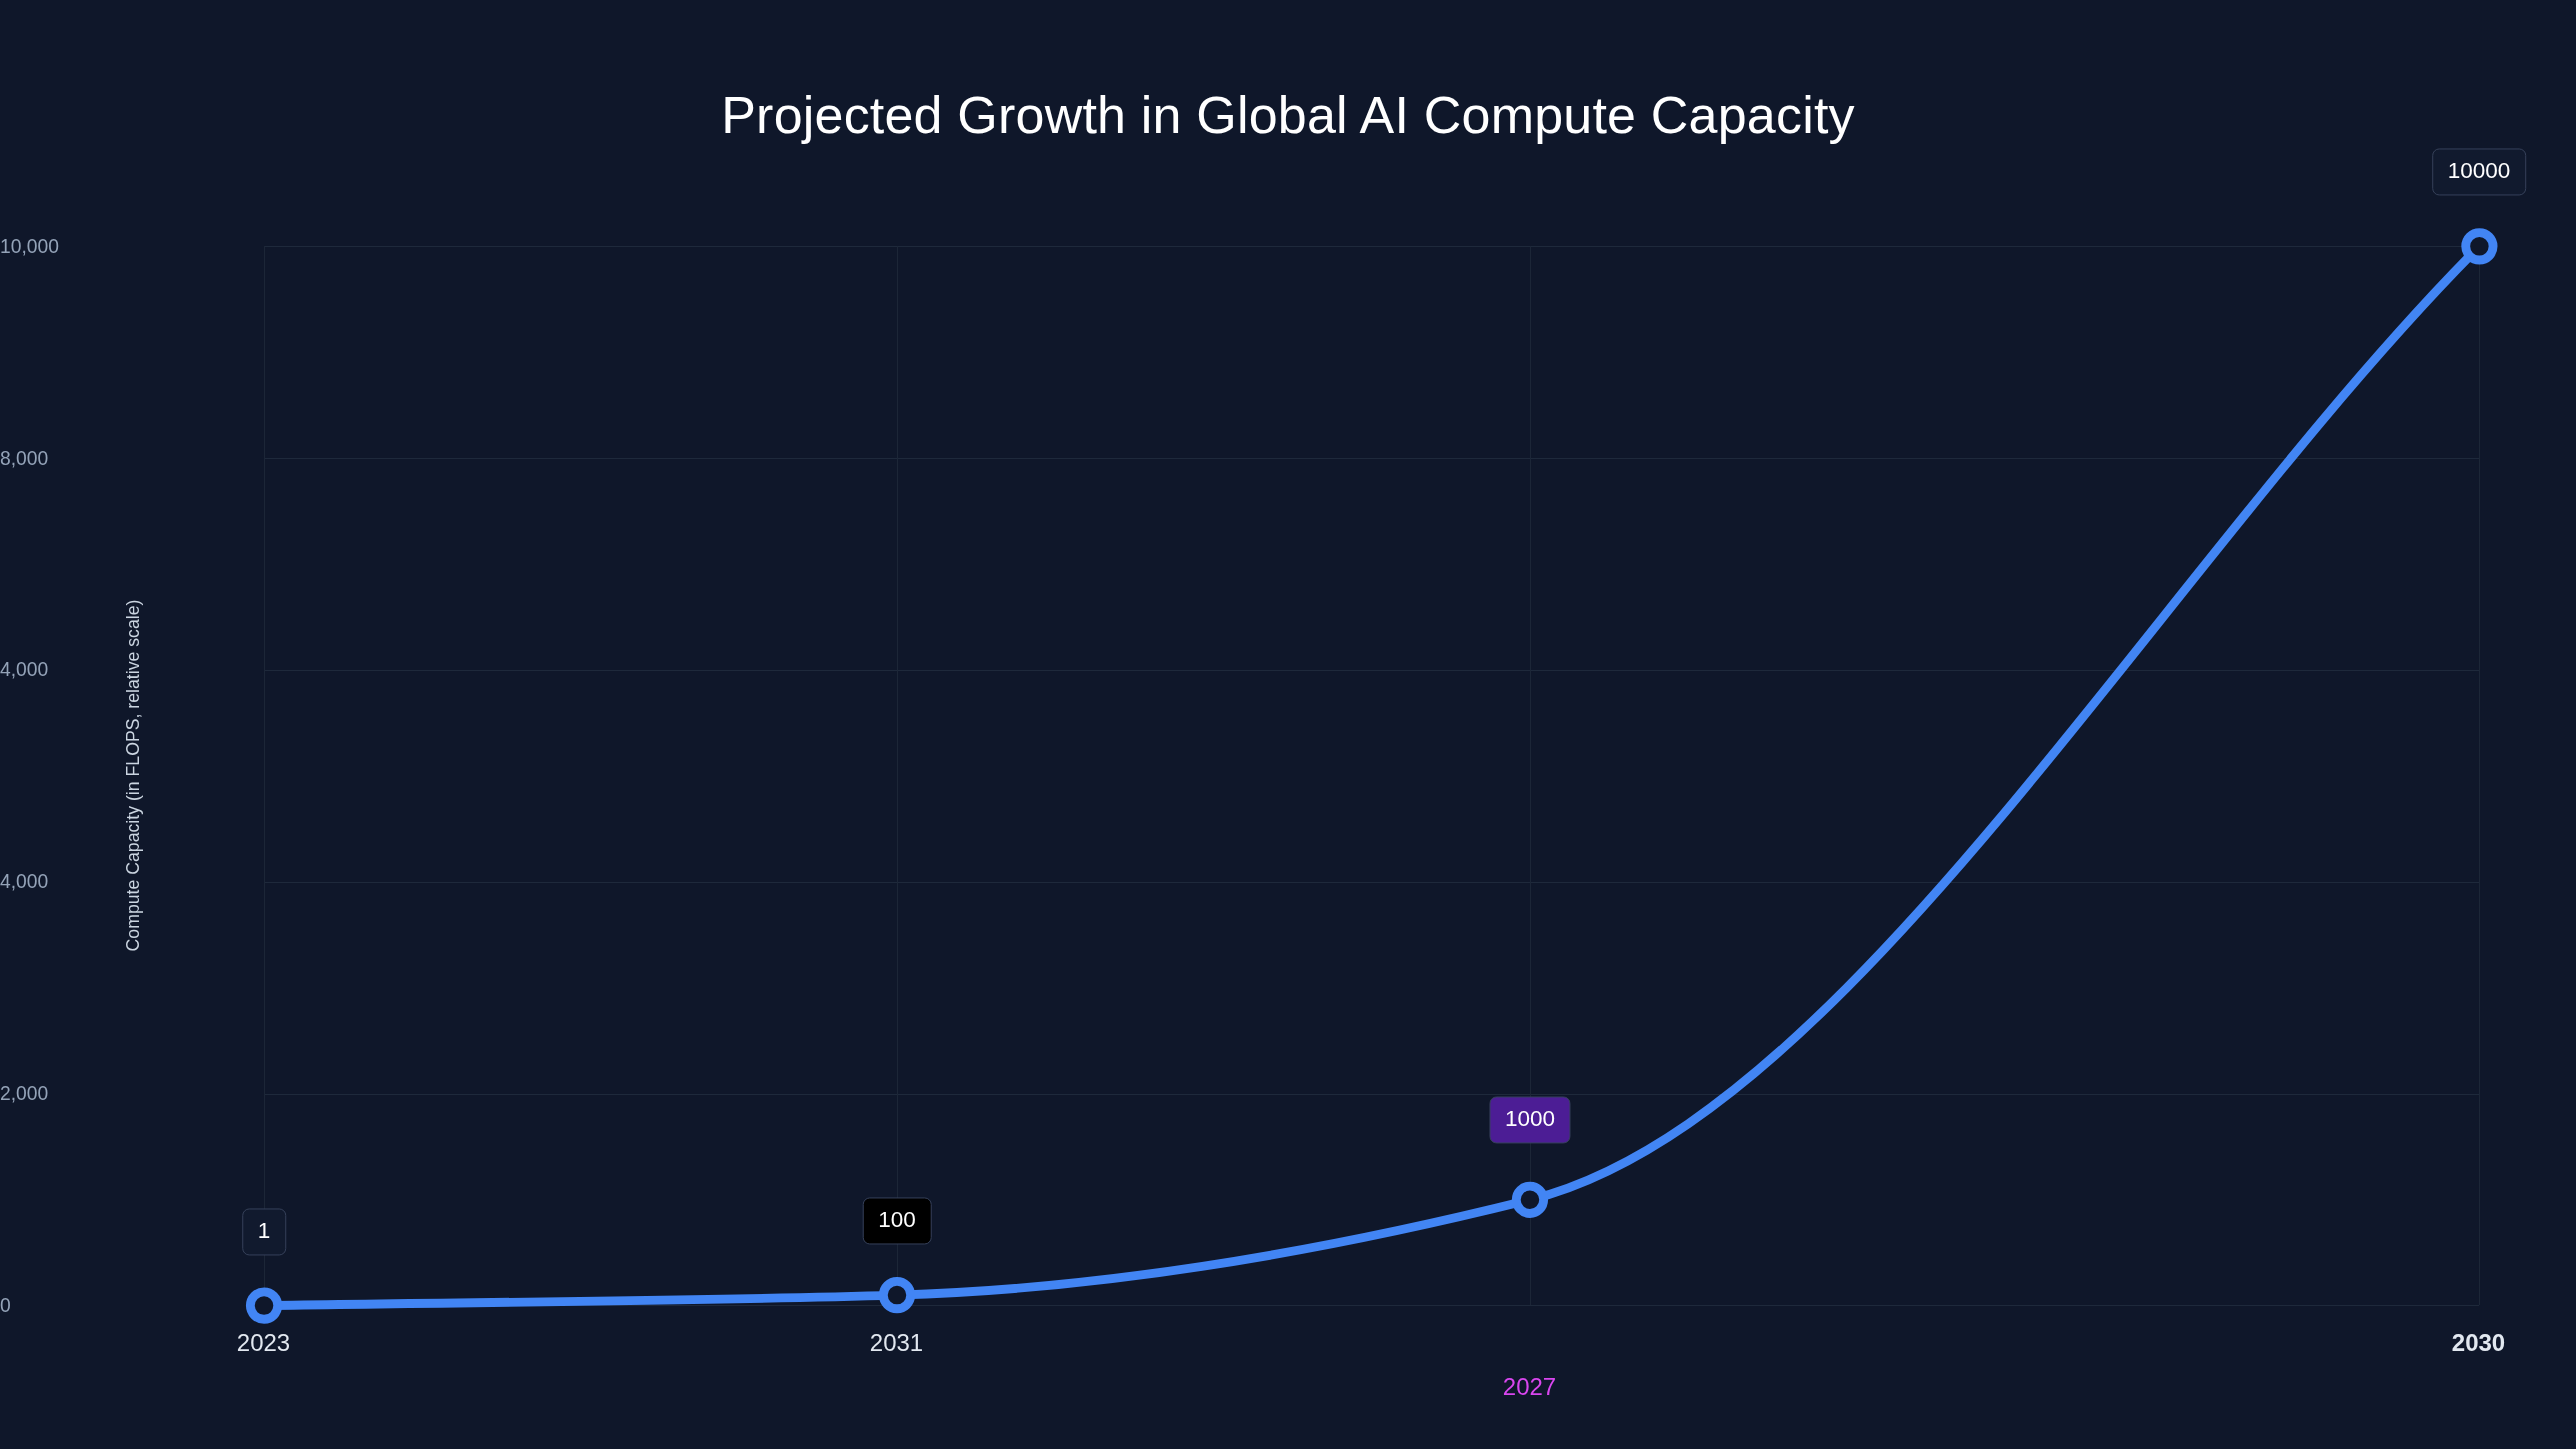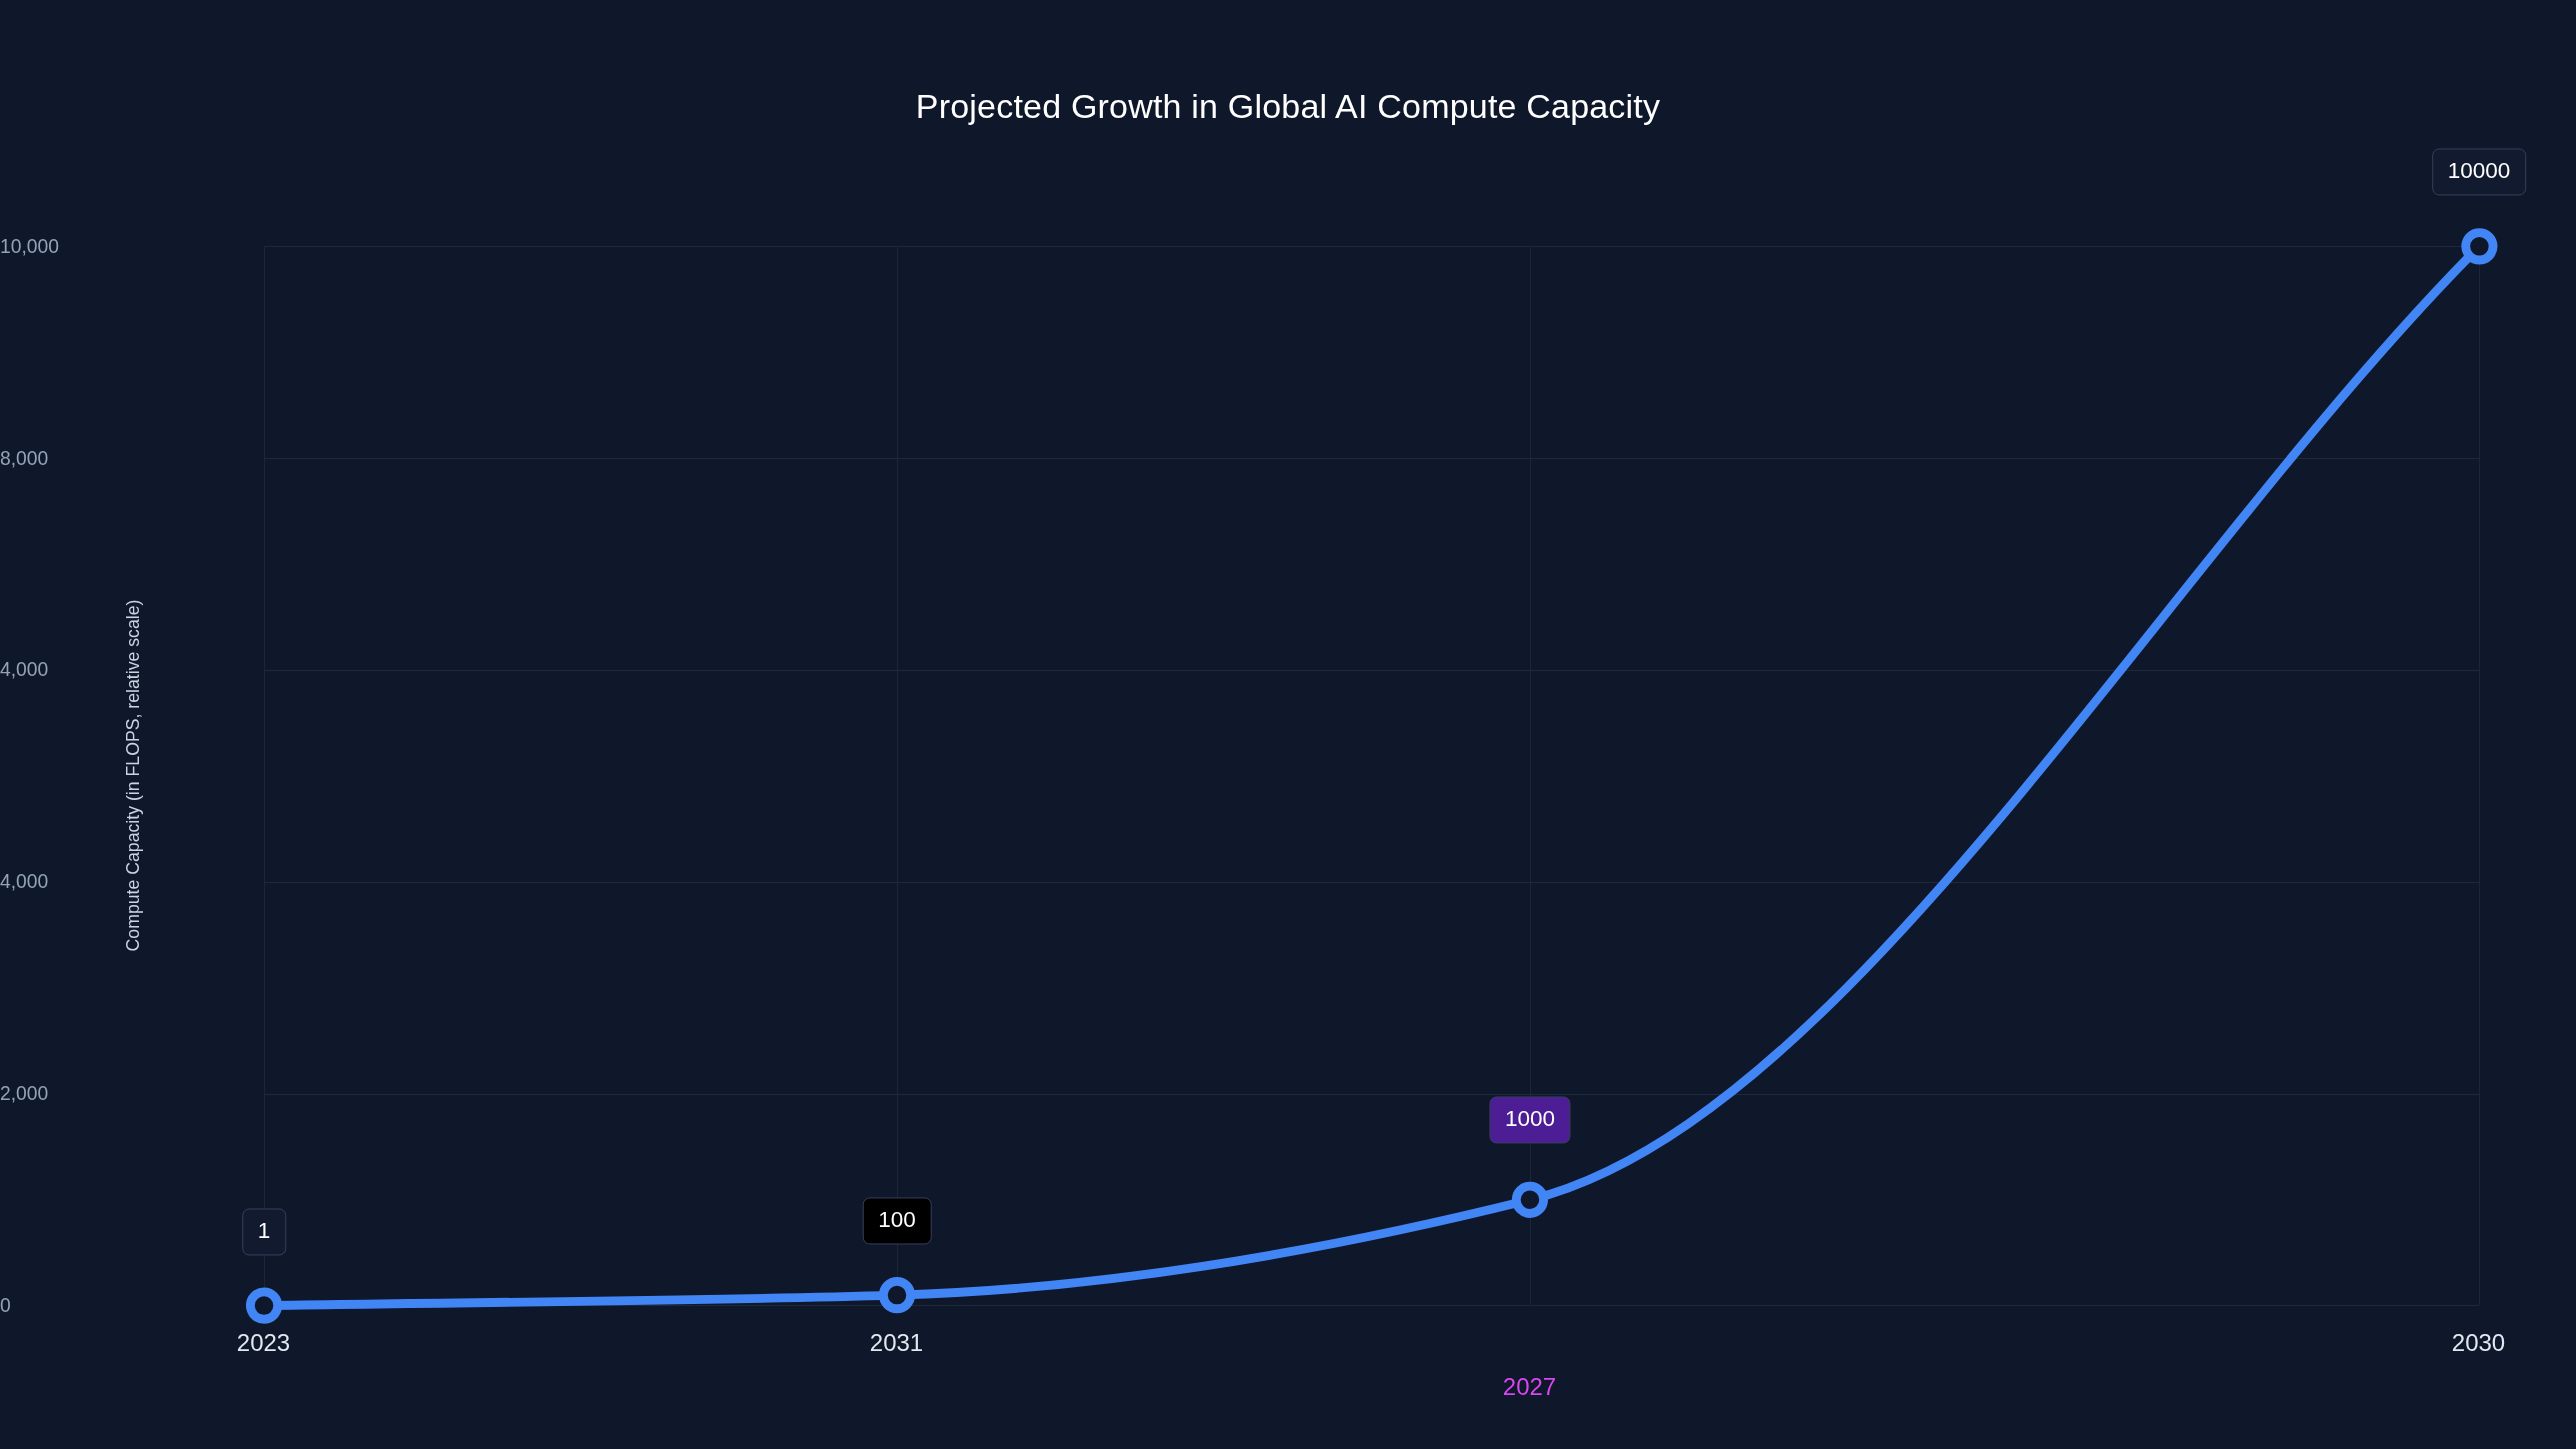--- a/index.html
+++ b/index.html
@@ -24,21 +24,21 @@
   }
 
   
   #chart-title {
     position: absolute;
     left: 0;
     top: 89px;
     width: 2576px;
     text-align: center;
     color: #ffffff;
-    font-size: 34px;
+    font-size: 52px;
     font-weight: 400;
     letter-spacing: 0.2px;
     line-height: 1;
     white-space: nowrap;
   }
 
   
   #y-axis-title {
     position: absolute;
     left: 121px;
@@ -159,21 +159,21 @@
       <div class="ytick-wrap" style="top: 1084px; color: rgb(148, 163, 184);">2,000</div>
       <div class="ytick-wrap" style="top: 872px; color: rgb(148, 163, 184);">4,000</div>
       <div class="ytick-wrap" style="top: 660px; color: rgb(148, 163, 184);">4,000</div>
       <div class="ytick-wrap" style="top: 449px; color: rgb(148, 163, 184);">8,000</div>
       <div class="ytick-wrap" style="top: 237px; color: rgb(148, 163, 184);">10,000</div>
     </div>
   <div id="xtick-labels">
       <div class="xtick-wrap" style="left: 264px; top: 1331px; color: rgb(226, 232, 240);">2023</div>
       <div class="xtick-wrap" style="left: 897px; top: 1331px; color: rgb(226, 232, 240);">2031</div>
       <div class="xtick-wrap" style="left: 1530px; top: 1331px; color: #d946ef; margin-top: 44px;">2027</div>
-      <div class="xtick-wrap" style="left: 2479px; top: 1331px; color: rgb(226, 232, 240);">2030</div>
+      <div class="xtick-wrap" style="left: 2479px; top: 1331px; color: rgb(226, 232, 240); font-weight: bold;">2030</div>
     </div>
 
   <svg id="series-svg" viewBox="0 0 3200 1800" preserveAspectRatio="none">
     <path id="series-path" fill="none" stroke="#4285f4" stroke-width="11" stroke-linecap="round" stroke-linejoin="round" d="M 328 1621.8684 C 590.0952380952381 1617.5256, 852.1904761904761 1616.664864864865, 1114.2857142857142 1608.84 C 1376.3809523809523 1601.0151351351349, 1638.4761904761904 1555.8364640883979, 1900.5714285714284 1490.4 C 2293.714285714286 1392.2453038674034, 2686.8571428571427 700.8, 3080 306"></path>
     <g id="series-markers">
         <circle cx="328" cy="1621.8684" r="17" fill="#0f172a" stroke="#4285f4" stroke-width="11"></circle>
         <circle cx="1114.2857142857142" cy="1608.84" r="17" fill="#0f172a" stroke="#4285f4" stroke-width="11"></circle>
         <circle cx="1900.5714285714284" cy="1490.4" r="17" fill="#0f172a" stroke="#4285f4" stroke-width="11"></circle>
         <circle cx="3080" cy="306" r="17" fill="#0f172a" stroke="#4285f4" stroke-width="11"></circle>
       </g>

